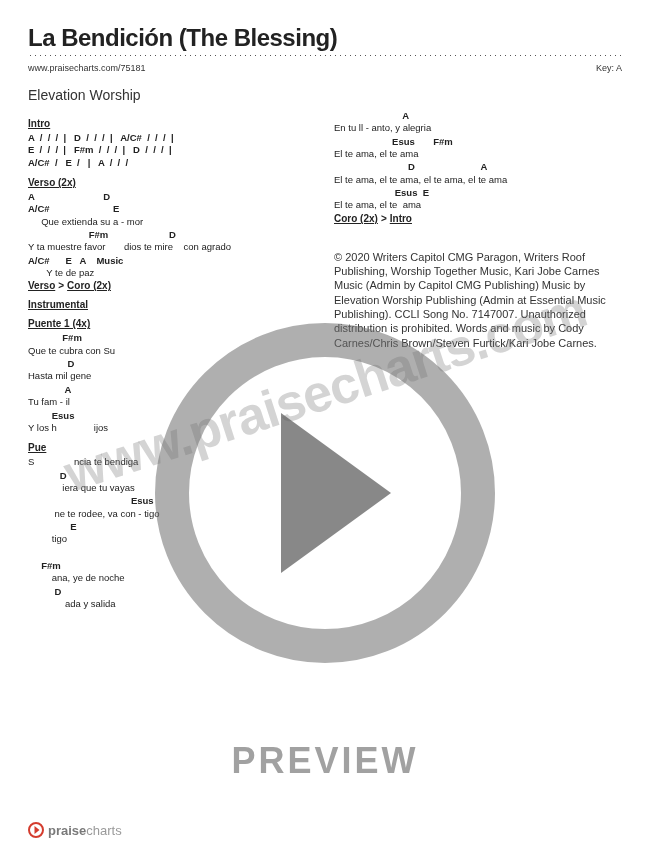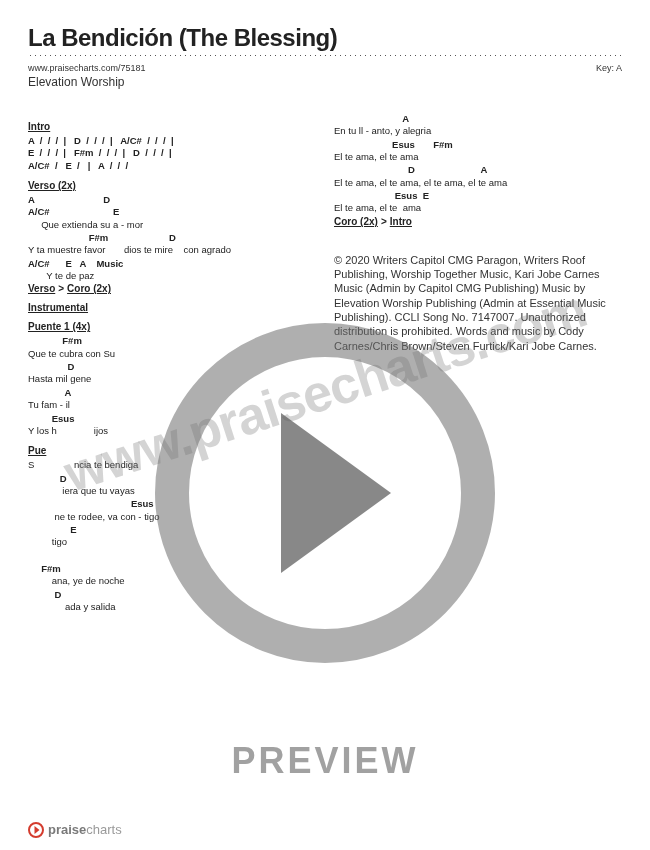--- a/index.html
+++ b/index.html
@@ -20,22 +20,22 @@
     margin-bottom: 2px;
     letter-spacing: -0.5px;
   }
   .dotline {
     height: 3px;
     background-image: radial-gradient(circle, #555 0.8px, transparent 0.8px);
     background-size: 5px 3px;
     background-repeat: repeat-x;
     margin-bottom: 6px;
   }
-  .meta { display: flex; justify-content: space-between; font-size: 9px; color: #333; margin-bottom: 2px; }
-  .artist { font-size: 12px; color: #333; margin-bottom: 24px; }
+  .meta { display: flex; justify-content: space-between; font-size: 9px; color: #333; margin-bottom: 14px; }
+  .artist { font-size: 14px; color: #333; margin-bottom: 7px; }
   .columns { display: flex; gap: 18px; }
   .col { flex: 1; min-width: 0; }
   .section-label {
     font-weight: bold;
     text-decoration: underline;
     font-size: 10px;
     margin-top: 8px;
     margin-bottom: 3px;
   }
   .chordline { font-weight: bold; font-size: 9.5px; line-height: 1.3; white-space: pre; }
@@ -81,21 +81,21 @@
     left: 50%; bottom: 8%;
     transform: translateX(-50%);
     font-size: 36px;
     font-weight: bold;
     color: rgba(110,110,110,0.65);
     letter-spacing: 3px;
   }
   .footer-logo {
     position: absolute;
     left: 28px; bottom: 12px;
-    display: flex; 
+    display: flex; align-items: center;
     gap: 4px;
     color: #888;
   }
   .logo-icon {
     width: 16px; height: 16px;
     border: 2px solid #d43c2e;
     border-radius: 50%;
     position: relative;
   }
   .logo-icon::after {

